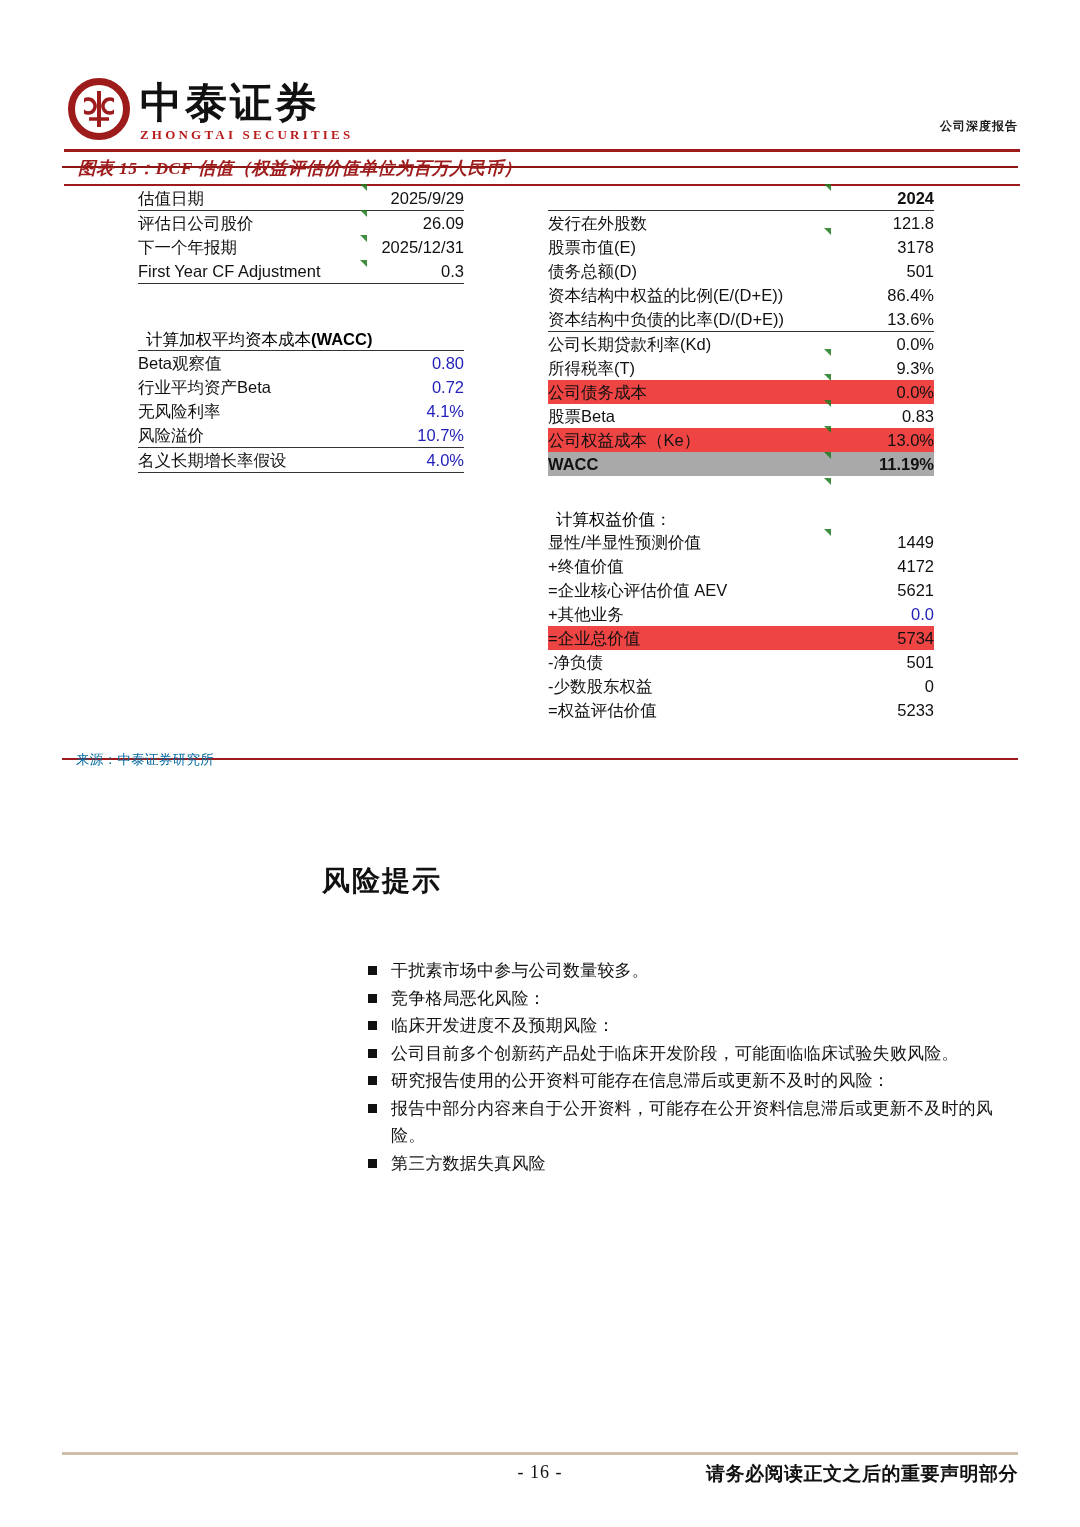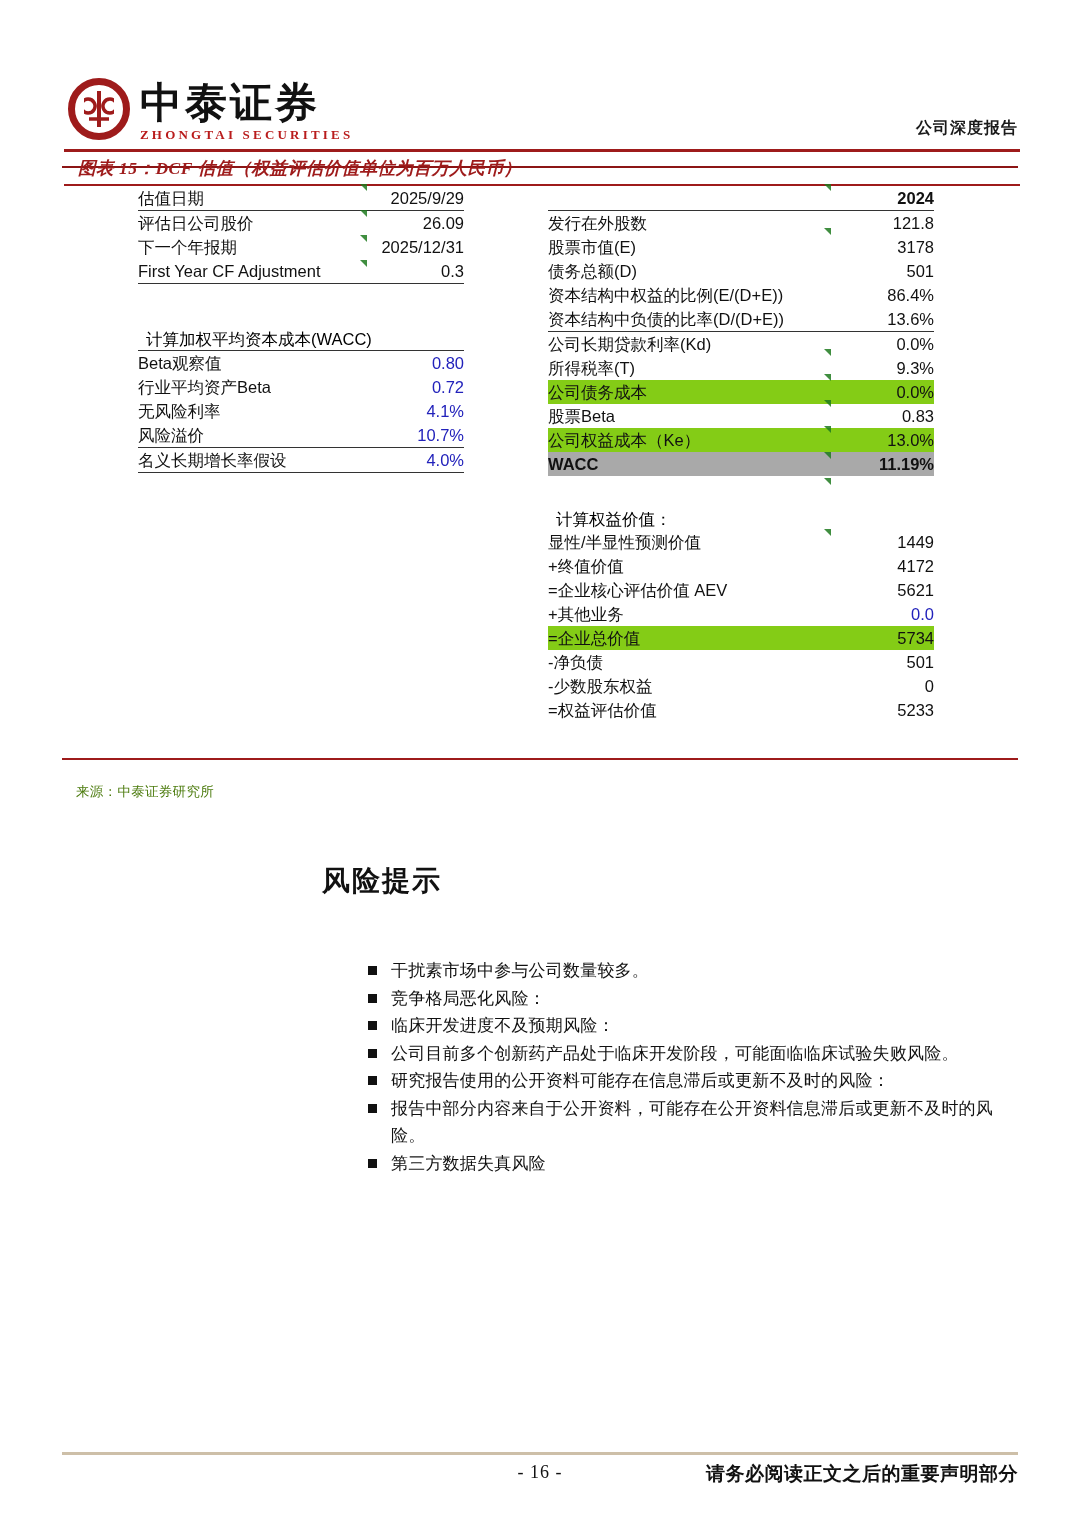--- a/index.html
+++ b/index.html
@@ -63,21 +63,21 @@
     font-size: 13px;
     font-weight: bold;
     letter-spacing: 3.2px;
     color: #b91c1c;
     margin-top: 1px;
   }
   .header-right {
     position: absolute;
     right: 62px; top: 78px;
     font-family: "Liberation Serif", "DejaVu Serif", serif;
-    font-size: 16px;
+    font-size: 12px;
     font-weight: bold;
     letter-spacing: 1px;
     color: #1a1a1a;
   }
   .header-rule {
     position: absolute;
     left: 62px; top: 126px;
     width: 956px; height: 2px;
     background: #8c1515;
   }
@@ -121,21 +121,21 @@
     vertical-align: middle;
     line-height: 20px;
     white-space: nowrap;
   }
   td.lbl { text-align: left; padding-left: 8px; }
   td.val { text-align: right; padding-right: 10px; }
   tr.rule-bottom > td { border-bottom: 1.3px solid #333; }
   tr.rule-top > td { border-top: 1.3px solid #333; }
   tr.hdr > td { font-weight: bold; }
   .blue { color: #2222bb; }
-  .shade-light > td { background: #84cc16; }
+  .shade-light > td { background: #ef4444; }
   .shade-dark > td { background: #a9a9a9; }
   tr.bold > td { font-weight: bold; }
 
   
   .tbl-left {
     position: absolute;
     left: 138px; top: 0;
     width: 326px;
   }
   .tbl-left table.fin { width: 326px; }
@@ -162,44 +162,44 @@
   }
   .tbl-right-2 table.fin { width: 386px; }
 
   .section-head {
     font-family: "Liberation Sans", "DejaVu Sans", sans-serif;
     font-size: 16.5px;
     padding-left: 8px;
     line-height: 22px;
     white-space: nowrap;
   }
-  .section-head b { font-weight: normal; }
+  .section-head b { font-weight: bold; }
 
   
   .cmark {
     position: absolute;
     width: 7px; height: 7px;
     background: #1f7a1f;
     clip-path: polygon(100% 0, 0 0, 100% 100%);
     opacity: 0.85;
   }
 
   
   .src-rule {
     position: absolute;
     left: 62px; top: 758px;
     width: 956px; height: 1.5px;
     background: #9e1b1b;
   }
   .src-note {
     position: absolute;
-    left: 76px; top: 783px;
+    left: 76px; top: 751px;
     font-family: Liberation Mono, monospace;
     font-size: 13.5px;
-    color: #4d7c0f;
+    color: #0369a1;
     letter-spacing: 0.3px;
   }
 
   
   .risk-head {
     position: absolute;
     left: 322px; top: 862px;
     font-family: "Liberation Serif", "DejaVu Serif", serif;
     font-size: 28px;
     font-weight: bold;

